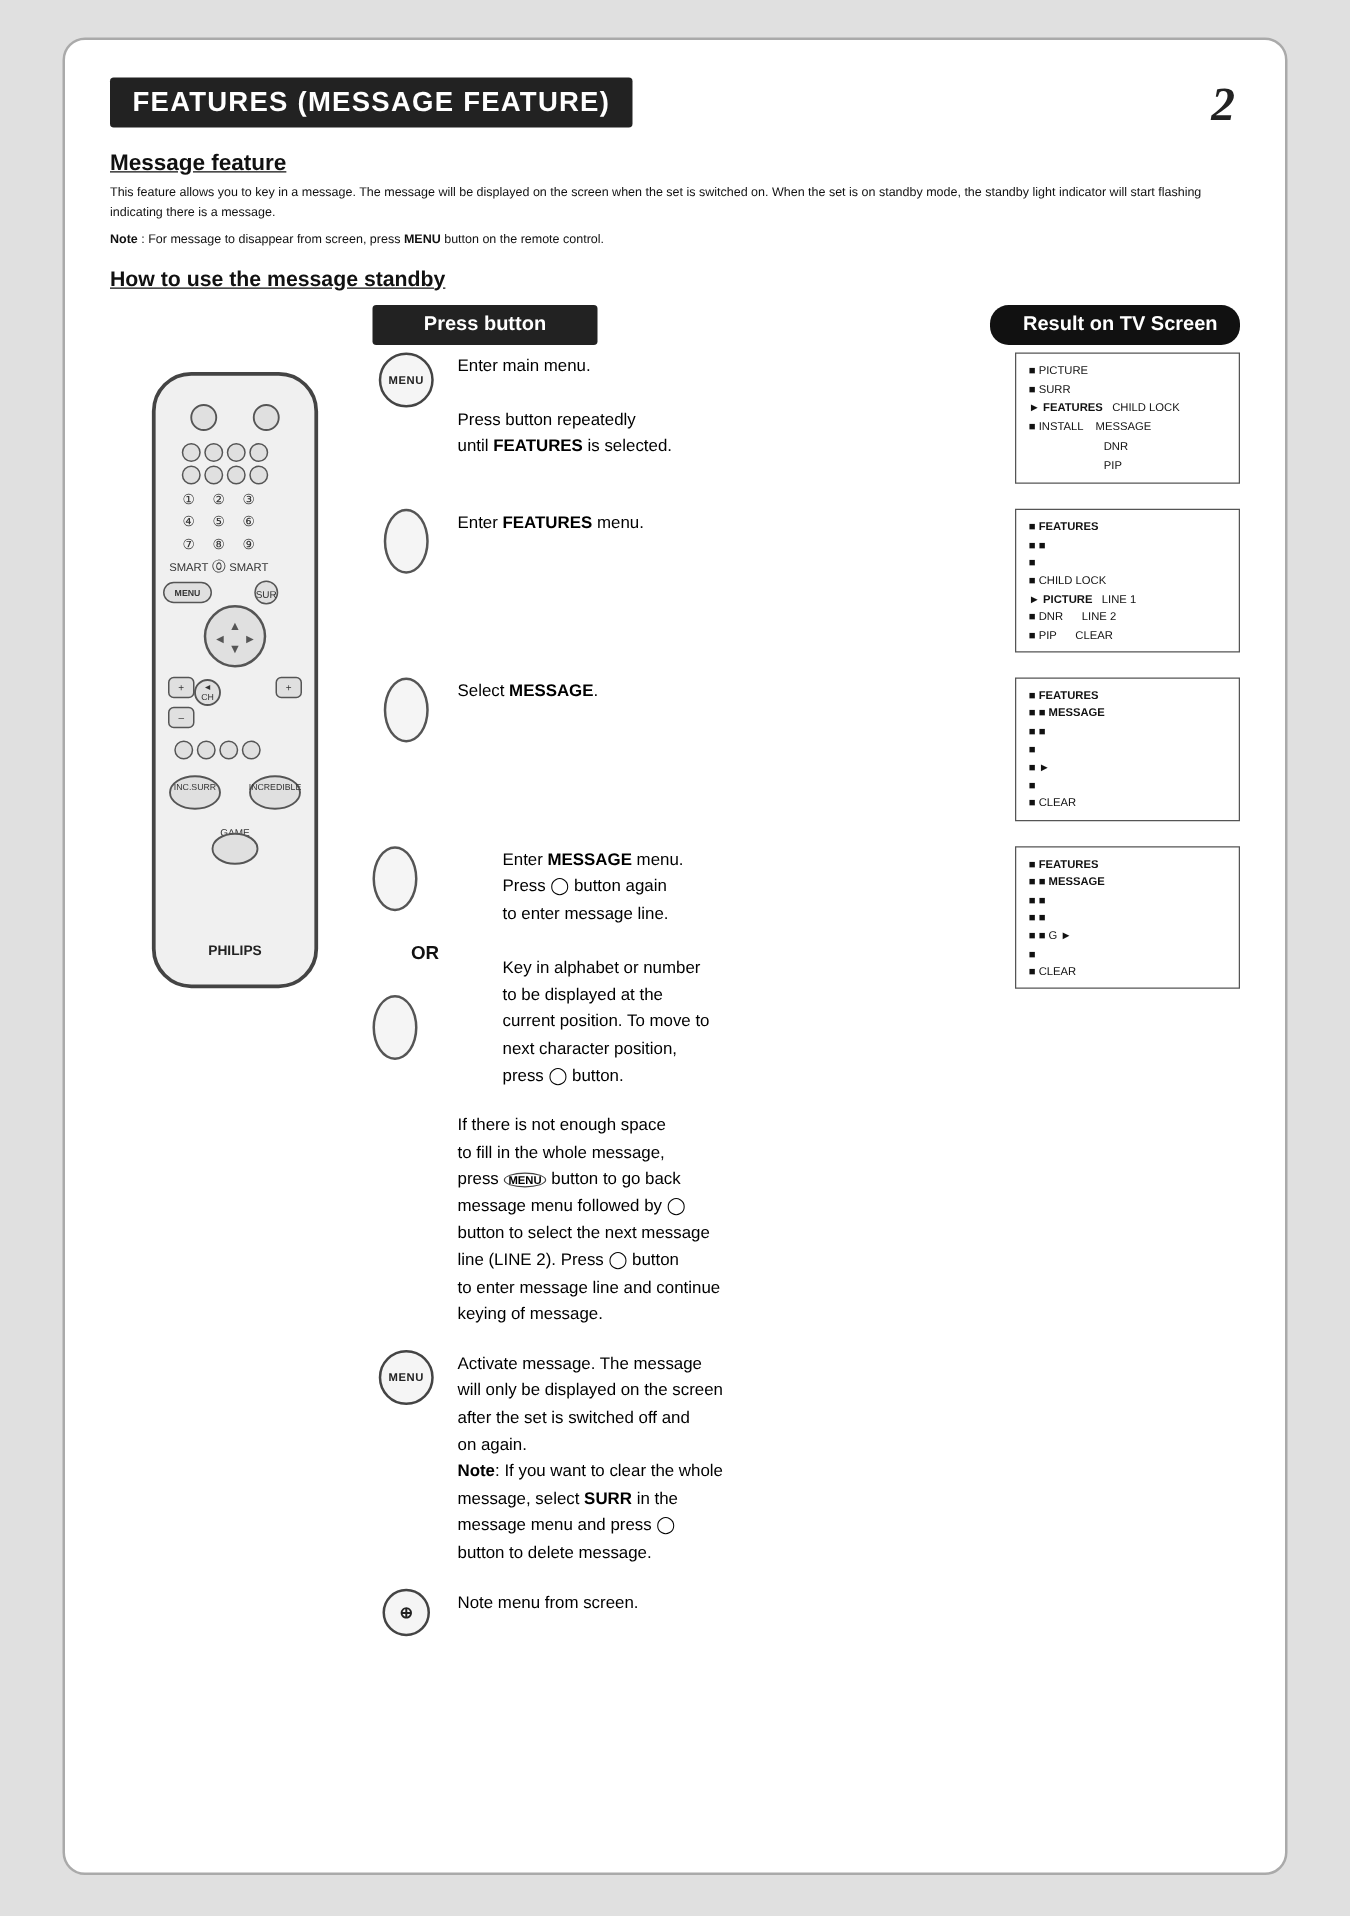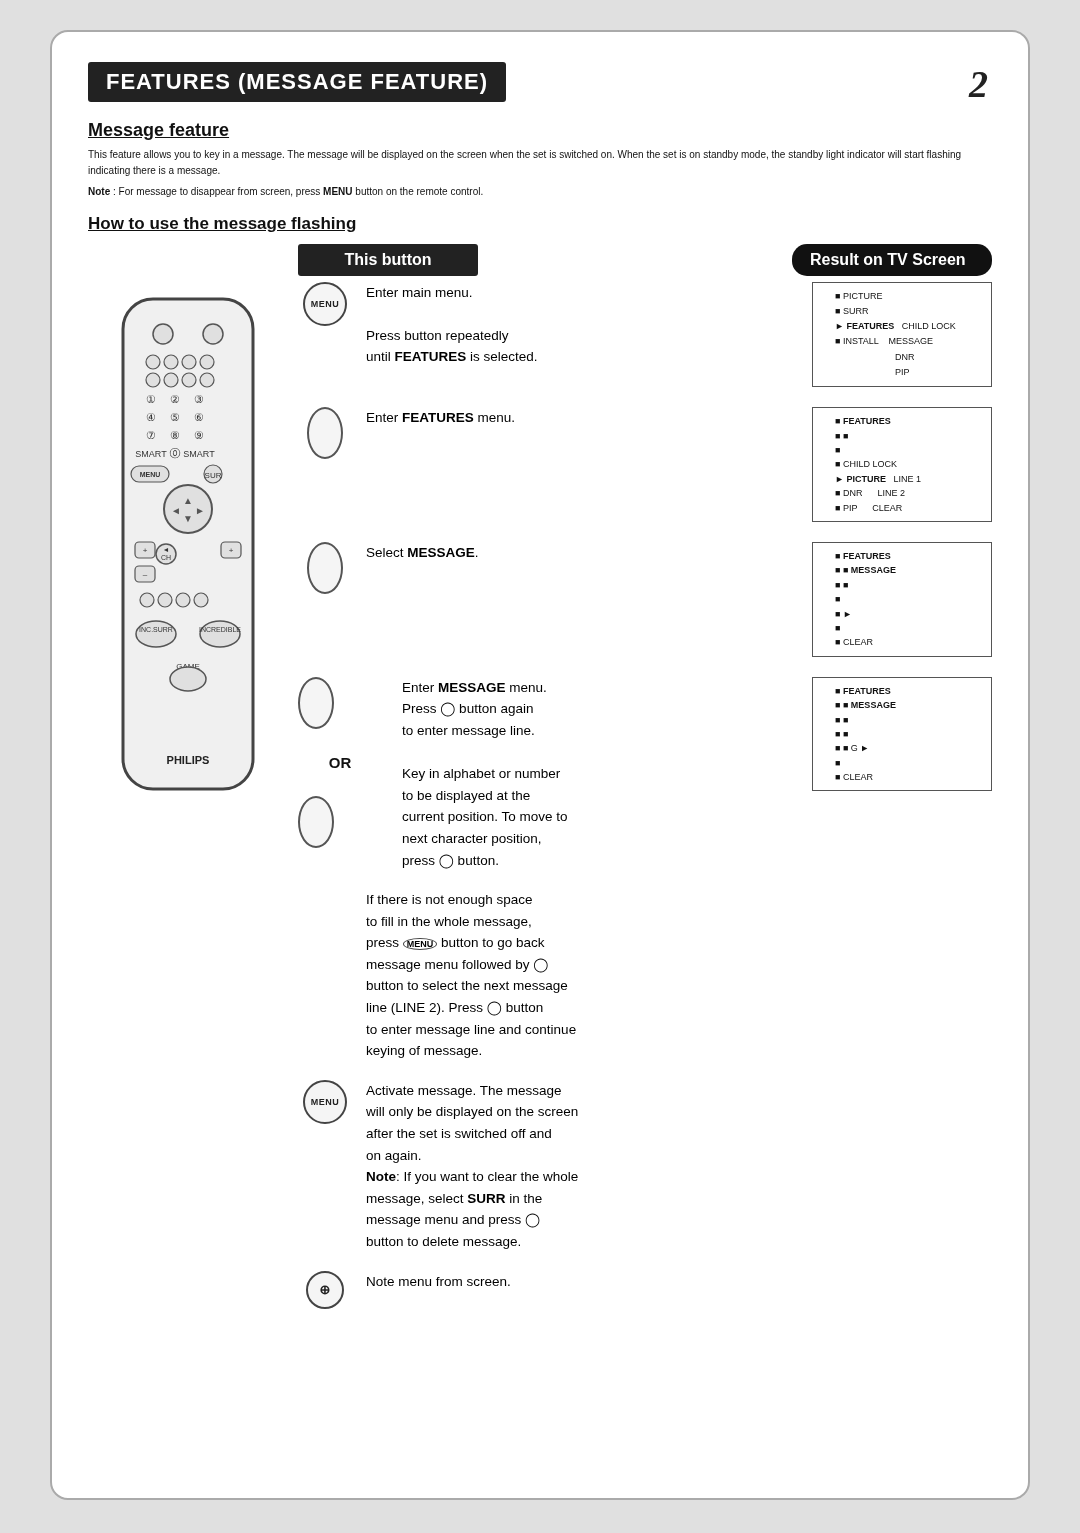--- a/index.html
+++ b/index.html
@@ -107,21 +107,21 @@
       text-align: center;
     }
     .result-header {
       background: #111;
       color: #fff;
       font-size: 16px;
       font-weight: bold;
       padding: 7px 18px;
       border-radius: 15px;
       min-width: 200px;
-      text-align: left;
+      text-align: right;
     }
     .btn-icon {
       display: flex;
       flex-direction: column;
       align-items: center;
       min-width: 54px;
     }
     .menu-btn {
       width: 44px;
       height: 44px;
@@ -150,21 +150,21 @@
       font-size: 15px;
       font-weight: bold;
       color: #111;
       align-self: center;
       margin-right: 6px;
     }
     
     .tv-box {
       border: 1.5px solid #555;
       background: #fff;
-      padding: 6px 22px;
+      padding: 6px 10px;
       font-size: 10px;
       color: #111;
       line-height: 1.6;
       min-width: 180px;
       max-width: 230px;
       margin-bottom: 2px;
     }
     
     .remote-svg {
       width: 170px;
@@ -212,21 +212,21 @@
   </div>
 
   
   <div class="section-title">Message feature</div>
   <div class="body-text">This feature allows you to key in a message. The message will be displayed on the screen when the set is switched on. When the set is on standby mode,  the standby light indicator will start flashing indicating there is a message.</div>
   <div class="body-text">
     <b>Note</b> : For message to disappear from screen, press <b>MENU</b> button on the remote control.
   </div>
 
   
-  <div class="subsection-title">How to use the message flashing</div>
+  <div class="subsection-title">How to use the message standby</div>
 
   
   <div class="main-layout">
 
     <div class="remote-col">
       <svg class="remote-svg" viewBox="0 0 170 520" xmlns="http://www.w3.org/2000/svg">
 
         <rect x="20" y="5" width="130" height="490" rx="30" ry="30" fill="#f0f0f0" stroke="#444" stroke-width="3"></rect>
 
         <circle cx="60" cy="40" r="10" fill="#e0e0e0" stroke="#555" stroke-width="1.5"></circle>
@@ -289,21 +289,21 @@
         <text x="85" y="375" font-size="8" fill="#333" text-anchor="middle">GAME</text>
         <ellipse cx="85" cy="385" rx="18" ry="12" fill="#e0e0e0" stroke="#555" stroke-width="1.5"></ellipse>
 
         <text x="85" y="470" font-size="11" fill="#222" text-anchor="middle" font-weight="bold" font-family="Arial">PHILIPS</text>
       </svg>
     </div>
 
     <div class="instructions-col">
 
       <div class="col-headers">
-        <div class="press-btn-header">This button</div>
+        <div class="press-btn-header">Press button</div>
         <div style="flex:1"></div>
         <div class="result-header">Result on TV Screen</div>
       </div>
 
       <div class="instr-block">
         <div class="btn-icon">
           <div class="menu-btn">MENU</div>
         </div>
         <div class="instr-block-text">
           Enter main menu.<br>

